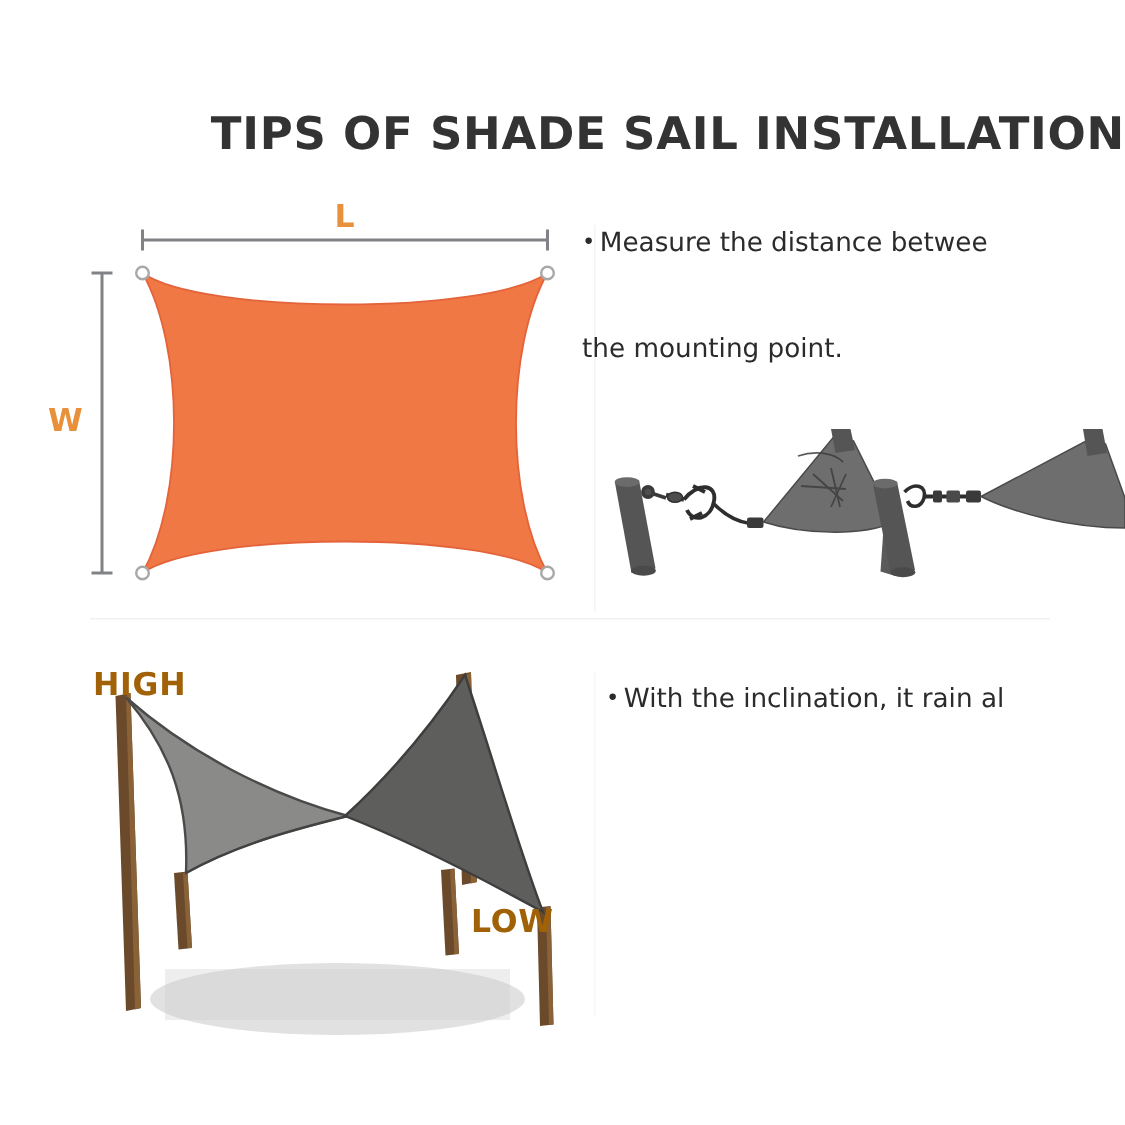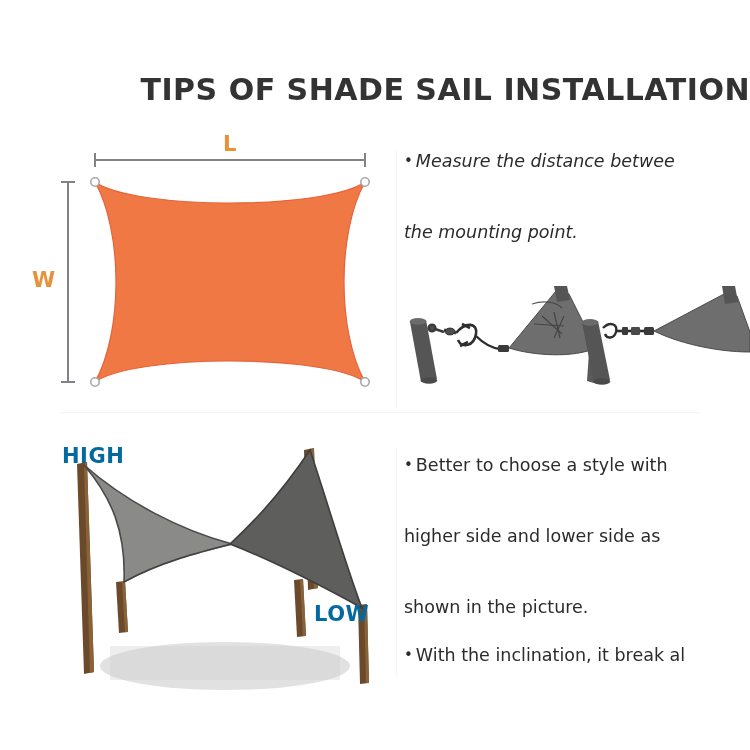--- a/index.html
+++ b/index.html
@@ -54,21 +54,21 @@
     top: 448px;
     width: 1px;
     height: 230px;
     background: #f7f7f7;
   }
 
   
   .panel { position: absolute; }
 
   #panel-sail-dims   { left: 40px;  top: 140px; width: 356px; height: 262px; }
-  #panel-tips-top    { left: 404px; top: 148px; width: 346px; height: 140px; font-style: italic; }
+  #panel-tips-top    { left: 388px; top: 148px; width: 346px; height: 140px; }
   #panel-hardware    { left: 404px; top: 286px; width: 346px; height: 112px; }
   #panel-slope-illus { left: 40px;  top: 440px; width: 356px; height: 262px; }
   #panel-tips-bottom { left: 404px; top: 452px; width: 346px; height: 200px; }
 
   
   .tip {
     font-family: "DejaVu Sans", sans-serif;
     font-size: 17.5px;
     line-height: 26px;
     color: #2b2b2b;
@@ -90,21 +90,21 @@
     font-family: "DejaVu Sans", sans-serif;
     font-weight: bold;
     font-size: 21px;
     color: #E8903A;
   }
   .hl-label {
     position: absolute;
     font-family: "DejaVu Sans", sans-serif;
     font-weight: bold;
     font-size: 21px;
-    color: #0369a1;
+    color: #a16207;
     letter-spacing: 0.5px;
   }
   svg { display: block; overflow: visible; }
 </style>
 </head>
 <body>
 
 <div id="page">
 
   <div id="title">TIPS OF SHADE SAIL INSTALLATION</div>
@@ -274,24 +274,19 @@
       <path d="M 84 142 C 120 122, 160 112, 192 104" fill="none" stroke="#3E3E3E" stroke-width="1.4" opacity="0.7"></path>
     </svg>
 
     <div class="hl-label" style="left:22px; top:4px;">HIGH</div>
 
     <div class="hl-label" style="left:274px; top:162px;">LOW</div>
   </div>
 
   <div class="panel" id="panel-tips-bottom">
 
+
     <p class="tip">
-      <span class="bullet">•</span><span>Better to choose a style with</span>
-      <span class="tip-line">higher side and lower side as</span>
-      <span class="tip-line">shown in the picture.</span>
+      <span class="bullet">•</span><span>With the inclination, it rain al</span>
     </p>
-
-    <p class="tip">
-      <span class="bullet">•</span><span>With the inclination, it break al</span>
-    </p>
   </div>
 
 </div>
 
 </body></html>

